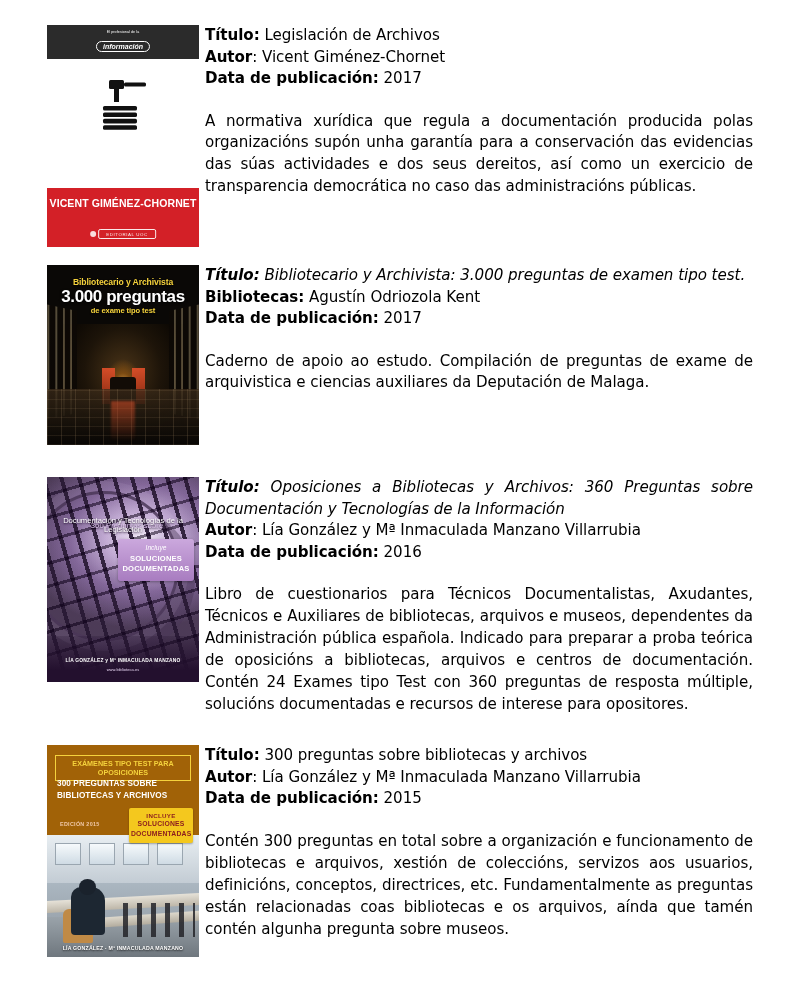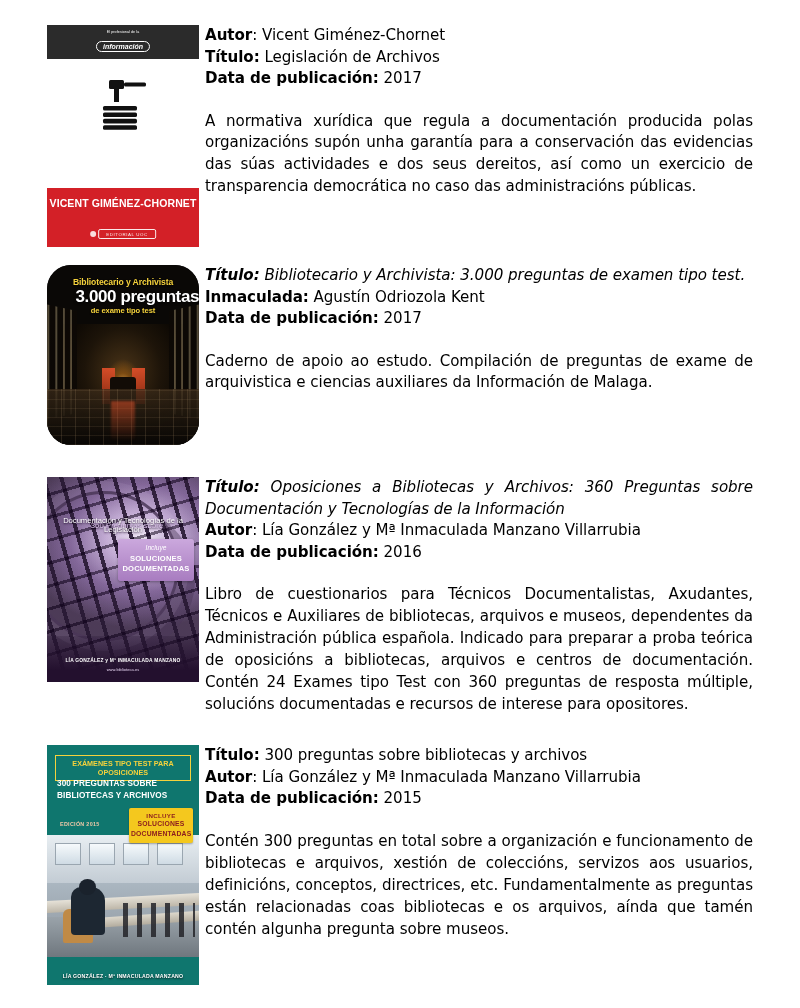--- a/index.html
+++ b/index.html
@@ -117,21 +117,20 @@
     padding: 1.5px 7px; opacity: .9;
   }
 
   
   .cover2 {
     position: relative;
     width: 152px; height: 180px;
     overflow: hidden;
     background: #07060a;
     font-family: "Liberation Sans", sans-serif;
-    border-radius: 24px;
   }
   .c2-photo { position: absolute; inset: 0; background: #0a0806; }
   .c2-vault {
     position: absolute; left: 50%; top: 33%; transform: translateX(-50%);
     width: 122px; height: 120px;
     background:
       radial-gradient(ellipse 26px 38px at 50% 52%, #e0a24a 0%, #7a4a12 35%, rgba(20,12,6,0) 72%),
       radial-gradient(ellipse 70px 80px at 50% 40%, #4a3418 0%, #1d1409 55%, #080502 100%);
   }
   .c2-door {
@@ -179,21 +178,21 @@
     width: 24px; height: 40px;
     background: linear-gradient(180deg, rgba(226,80,42,.55), rgba(226,80,42,0));
     filter: blur(1.2px);
   }
   .c2-t1 {
     position: absolute; left: 0; top: 12px; width: 152px; text-align: center;
     color: #f5d23c; font-weight: bold; font-size: 8.6px; letter-spacing: -0.1px;
     text-shadow: 0 1px 2px #000;
   }
   .c2-t2 {
-    position: absolute; left: 0; top: 22px; width: 152px; text-align: right;
+    position: absolute; left: 0; top: 22px; width: 152px; text-align: center;
     color: #ffffff; font-weight: bold; font-size: 17px; letter-spacing: -0.4px;
     text-shadow: 0 1px 3px #000;
   }
   .c2-t3 {
     position: absolute; left: 0; top: 41px; width: 152px; text-align: center;
     color: #f5d23c; font-weight: bold; font-size: 7.6px; letter-spacing: -0.1px;
     text-shadow: 0 1px 2px #000;
   }
 
   
@@ -266,23 +265,23 @@
     color: #ffffff; font-size: 4.9px; font-weight: bold; letter-spacing: .2px;
   }
   .c3-web {
     position: absolute; left: 0; bottom: 10px; width: 152px; text-align: center;
     color: #e7d6f2; font-size: 3.9px; letter-spacing: .1px;
   }
 
   
   .cover4 {
     position: relative;
-    width: 152px; height: 240px;
+    width: 152px; height: 212px;
     overflow: hidden;
-    background: #0f766e;
+    background: #a16207;
     font-family: "Liberation Sans", sans-serif;
   }
   .c4-hdrbox {
     position: absolute; left: 8px; top: 10px; width: 136px;
     border: 1px solid #f5d23c;
     color: #f5d23c; font-weight: bold; font-size: 7.2px; letter-spacing: 0px;
     text-align: center; padding: 3px 1px;
   }
   .c4-title {
     position: absolute; left: 10px; top: 33px; width: 134px;
@@ -387,26 +386,26 @@
         <div class="c1-red"></div>
         <div class="c1-author">VICENT  GIMÉNEZ-CHORNET</div>
         <div class="c1-pub">
           <span class="c1-pub-dot"></span>
           <span class="c1-pub-box">EDITORIAL UOC</span>
         </div>
       </div>
     </div>
     <div class="text-col">
       <p class="meta-line">
+        <span class="lbl">Título:</span>
+        <span>Legislación de Archivos</span>
+      </p>
+      <p class="meta-line">
         <span class="lbl">Autor</span><span>:</span>
         <span>Vicent Giménez-Chornet</span>
-      </p>
-      <p class="meta-line">
-        <span class="lbl">Título:</span>
-        <span>Legislación de Archivos</span>
       </p>
       <p class="meta-line">
         <span class="lbl">Data de publicación:</span>
         <span>2017</span>
       </p>
       <div class="spacer-sm"></div>
       <p class="desc">A normativa xurídica que regula a documentación producida polas organizacións supón unha garantía para a conservación das evidencias das súas actividades e dos seus dereitos, así como un exercicio de transparencia democrática no caso das administracións públicas.</p>
     </div>
   </div>
 
@@ -430,29 +429,29 @@
         <div class="c2-t2">3.000 preguntas</div>
         <div class="c2-t3">de exame tipo test</div>
       </div>
     </div>
     <div class="text-col">
       <p class="meta-line wrap">
         <span class="lbl">Título:</span>
         <span>Bibliotecario y Archivista: 3.000 preguntas de examen tipo test.</span>
       </p>
       <p class="meta-line">
-        <span class="lbl">Inmaculada:</span>
+        <span class="lbl">Bibliotecas:</span>
         <span>Agustín Odriozola Kent</span>
       </p>
       <p class="meta-line">
         <span class="lbl">Data de publicación:</span>
         <span>2017</span>
       </p>
       <div class="spacer-sm"></div>
-      <p class="desc">Caderno de apoio ao estudo. Compilación de preguntas de exame de arquivistica e ciencias auxiliares da Información de Malaga.</p>
+      <p class="desc">Caderno de apoio ao estudo. Compilación de preguntas de exame de arquivistica e ciencias auxiliares da Deputación de Malaga.</p>
     </div>
   </div>
 
   <div style="height:32px"></div>
 
   <div class="entry">
     <div class="cover-col">
       <div class="cover3">
         <div class="c3-bg"></div>
         <div class="c3-arcs"></div>

